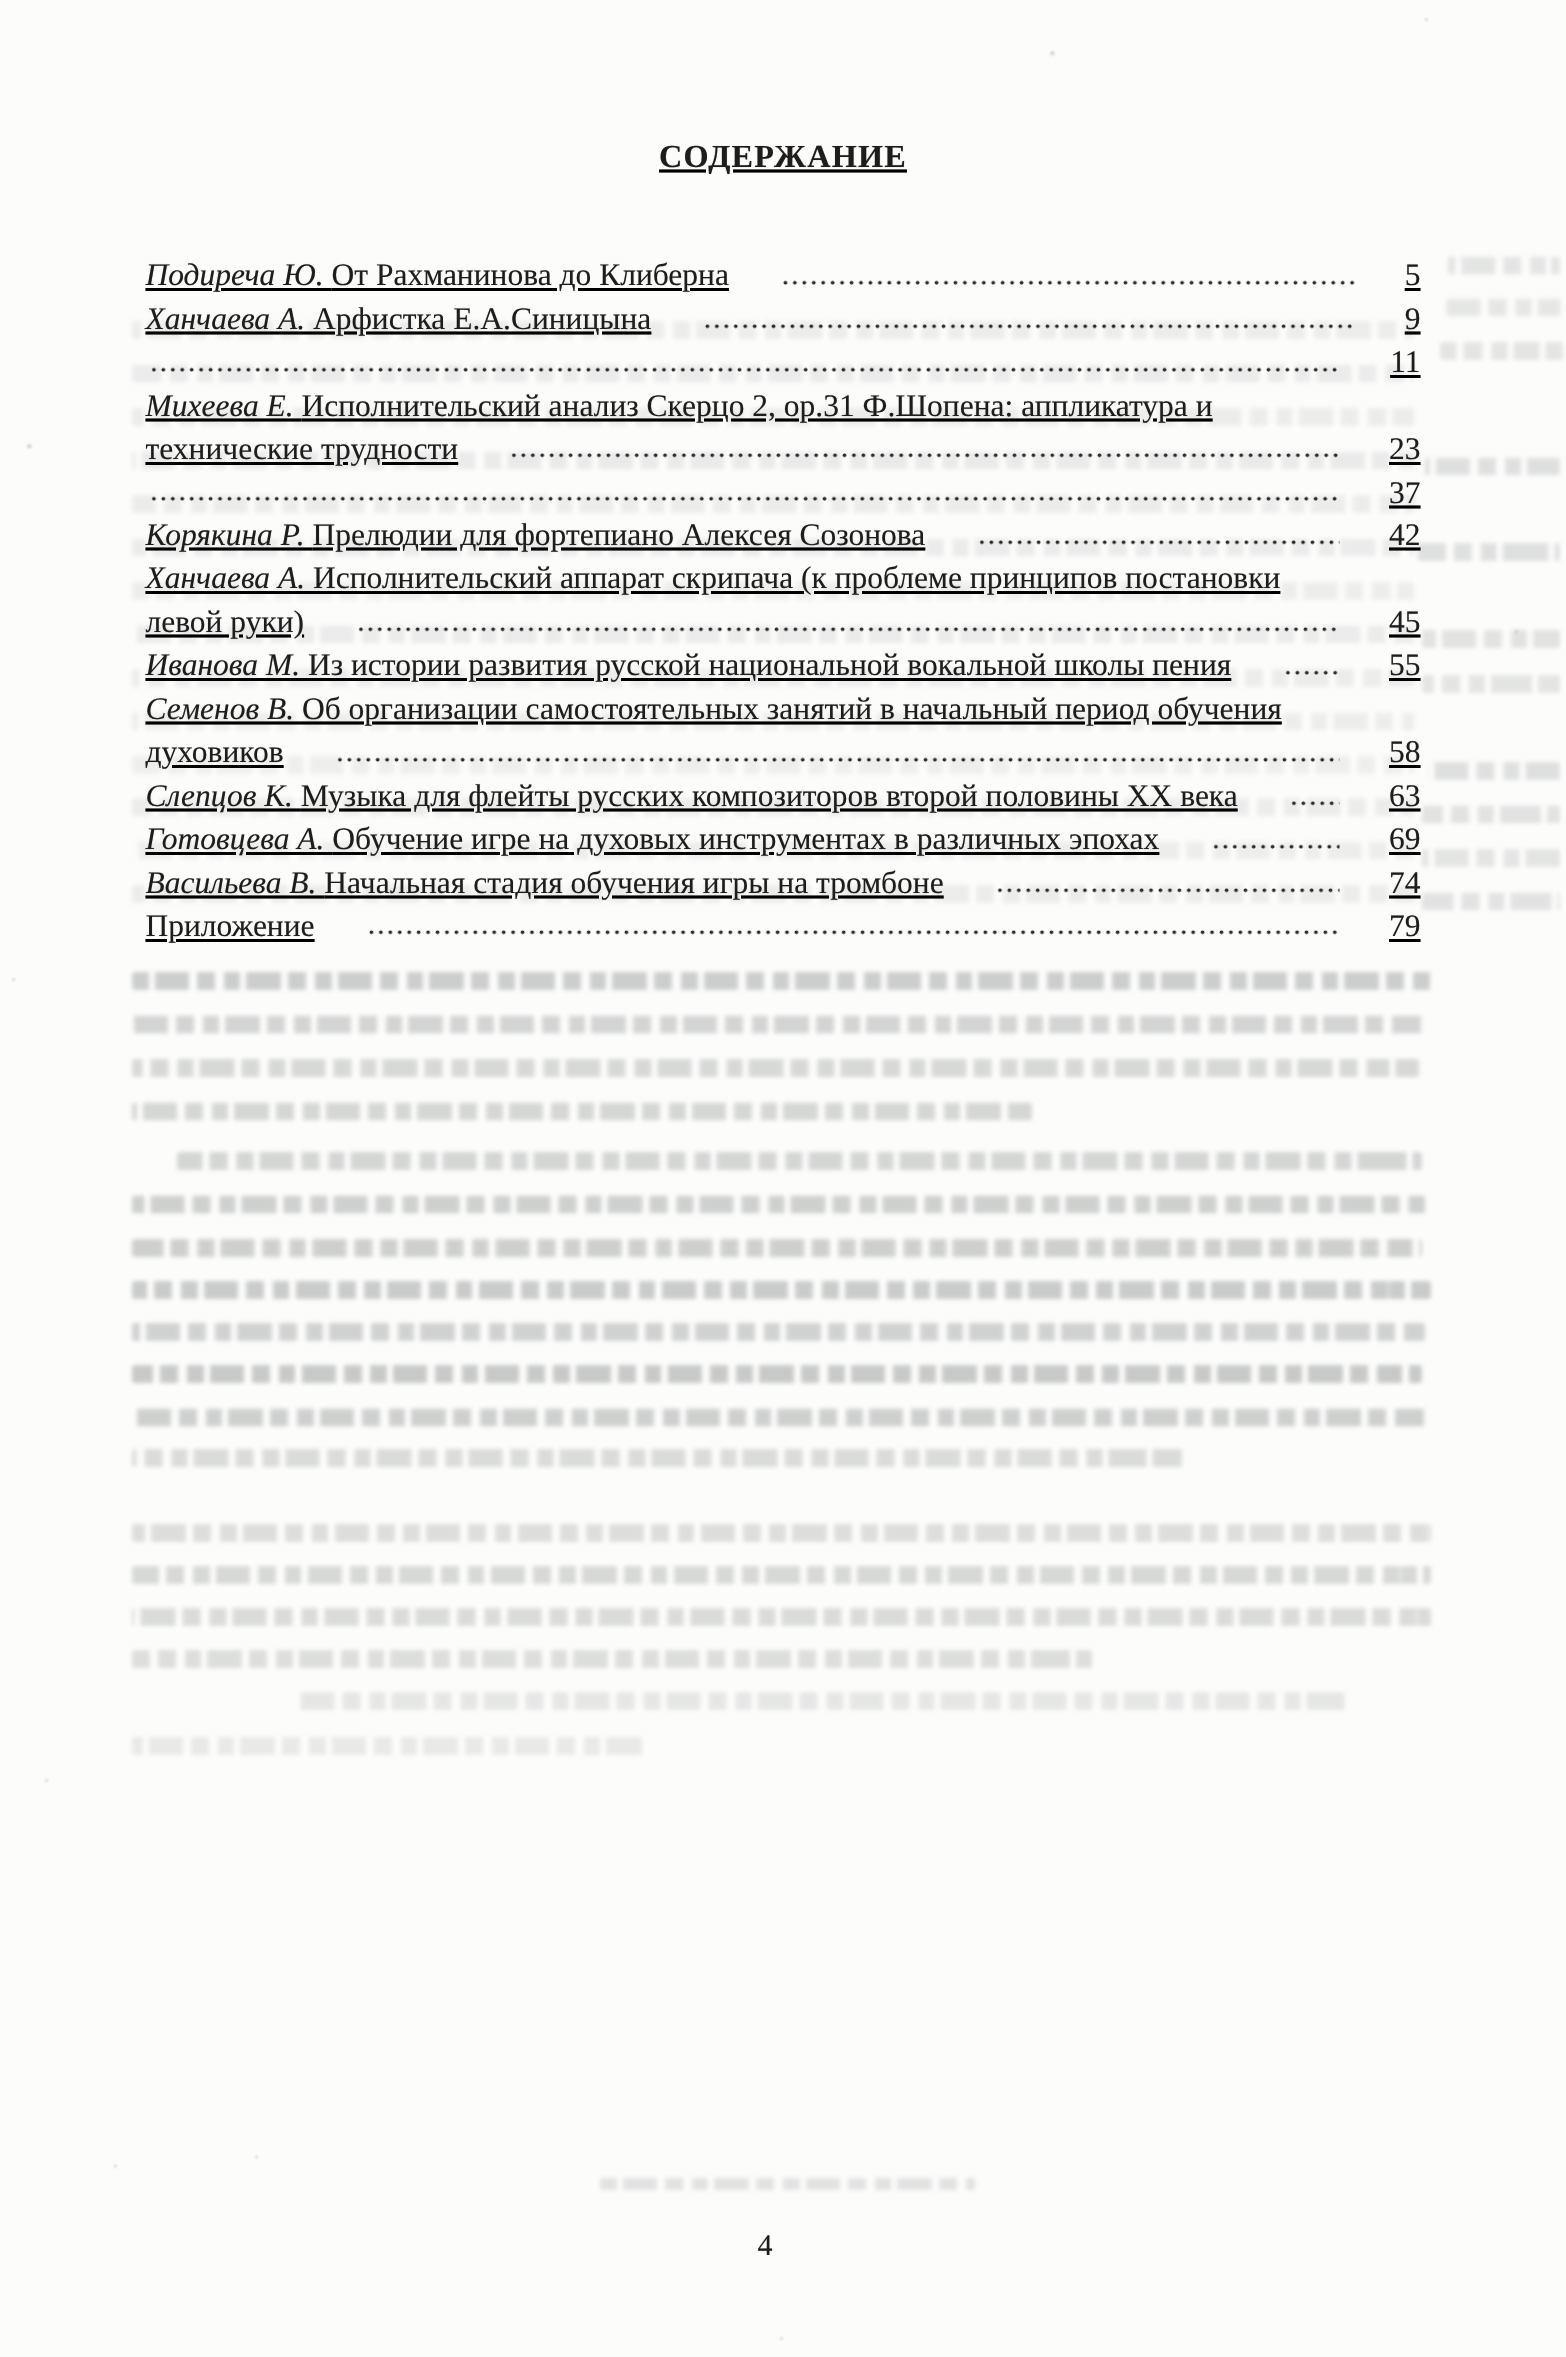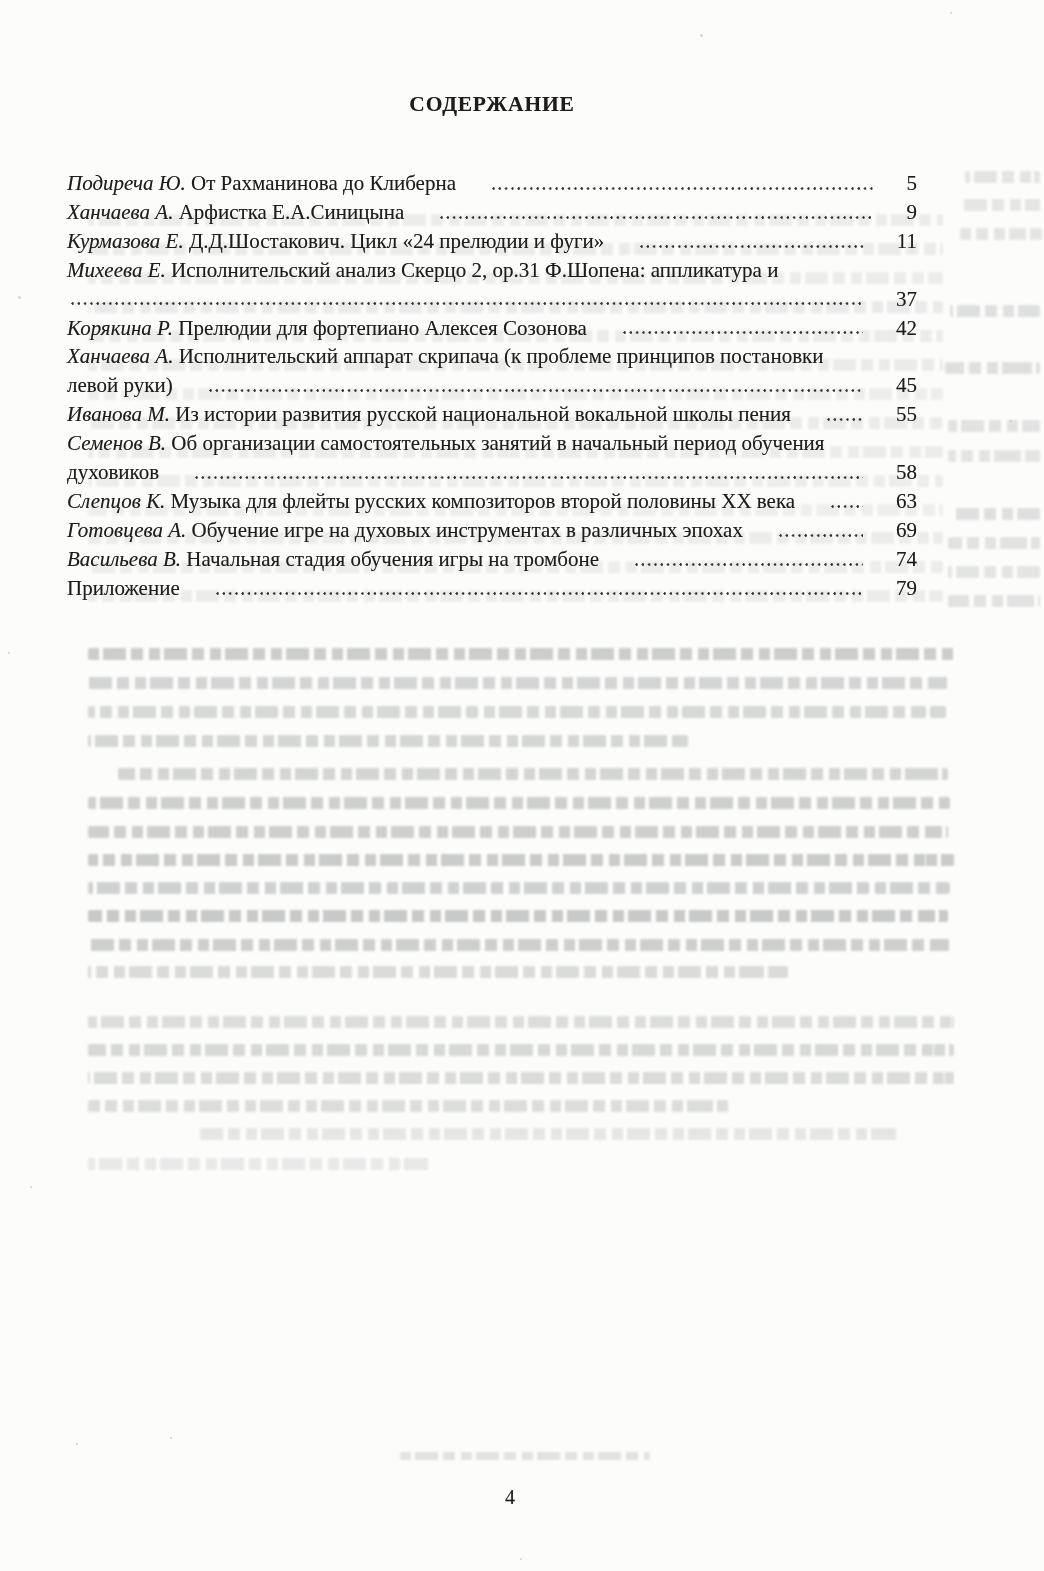--- a/index.html
+++ b/index.html
@@ -5,23 +5,24 @@
   html, body { margin: 0; padding: 0; }
   body {
     width: 1044px; height: 1571px;
     position: relative;
     overflow: hidden;
     background: var(--paper, #fcfcfb);
     font-family: "Liberation Serif", "DejaVu Serif", serif;
   }
   .content {
     position: absolute;
-    left: 67px; top: 0;
+    left: 97px; top: 0;
     width: 850px;
     z-index: 2;
+    text-decoration: underline;
   }
   .doc-title {
     margin: 92px 0 0 0;
     text-align: center;
     font-weight: bold;
     font-size: 21.5px;
     letter-spacing: 0.8px;
     color: var(--ink, #1e1d1b);
     text-shadow: 0 0 0.6px rgba(25,25,25,0.45);
   }
@@ -151,26 +152,30 @@
         <span class="entry-text"><span class="author">Подиреча Ю. </span>От Рахманинова до Клиберна</span>
         <span class="dots"></span>
         <span class="pagenum">5</span>
       </div>
       <div class="toc-row">
         <span class="entry-text"><span class="author">Ханчаева А. </span>Арфистка Е.А.Синицына</span>
         <span class="dots"></span>
         <span class="pagenum">9</span>
       </div>
       <div class="toc-row">
-        <span class="entry-text"><span class="author">Курмазова Е. </span>Д.Д.Шостакович. Цикл «24 прелюдии и фуги»</span>
         <span class="dots"></span>
         <span class="pagenum">11</span>
       </div>
       <div class="toc-row">
         <span class="entry-text"><span class="author">Михеева Е. </span>Исполнительский анализ Скерцо 2, ор.31 Ф.Шопена: аппликатура и</span>
+      </div>
+      <div class="toc-row">
+        <span class="entry-text">технические трудности</span>
+        <span class="dots"></span>
+        <span class="pagenum">23</span>
       </div>
       <div class="toc-row">
         <span class="dots"></span>
         <span class="pagenum">37</span>
       </div>
       <div class="toc-row">
         <span class="entry-text"><span class="author">Корякина Р. </span>Прелюдии для фортепиано Алексея Созонова</span>
         <span class="dots"></span>
         <span class="pagenum">42</span>
       </div>

